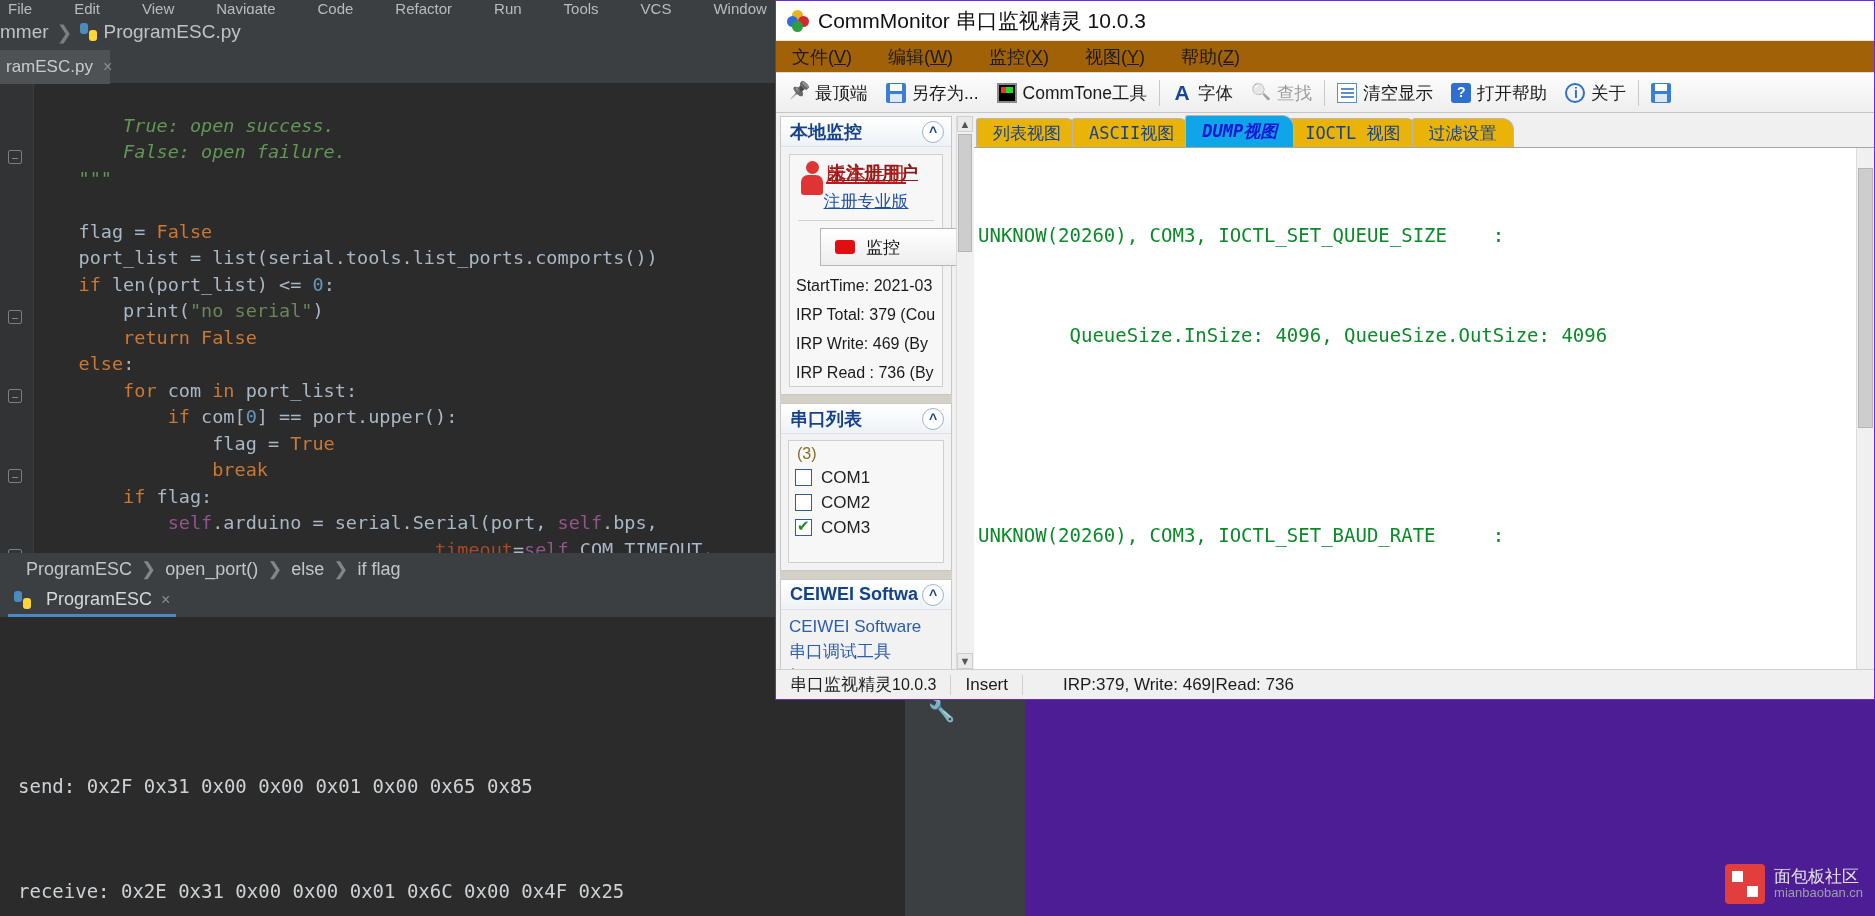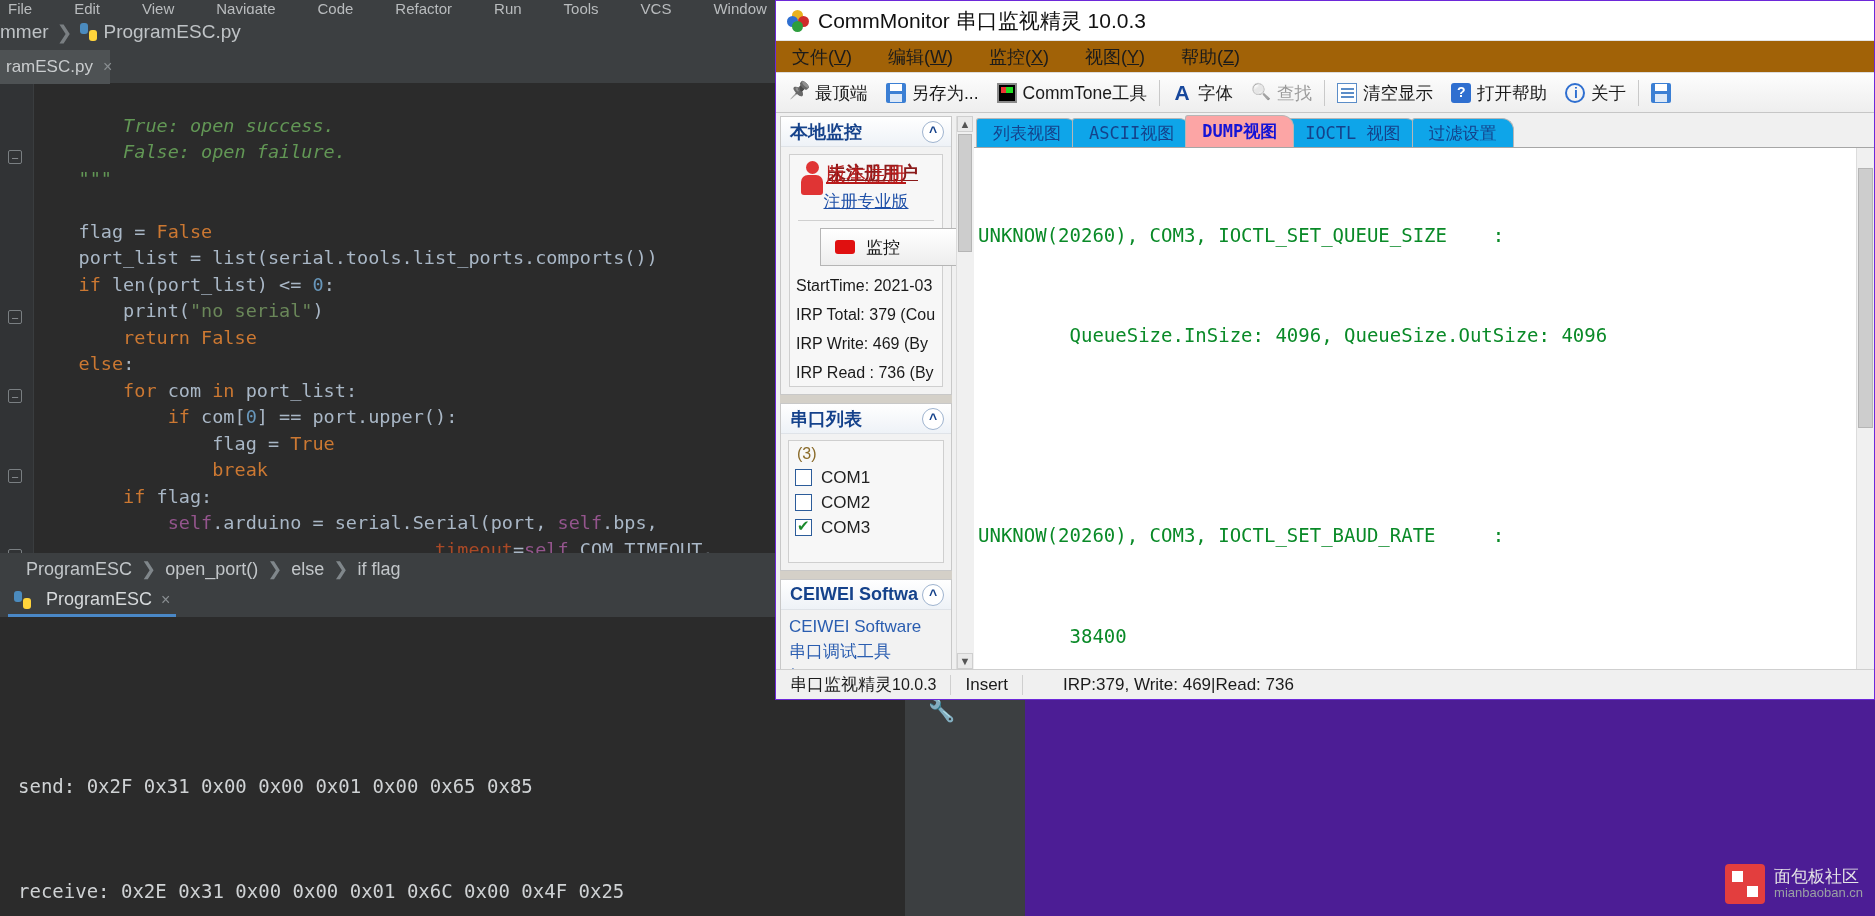--- a/index.html
+++ b/index.html
@@ -274,25 +274,25 @@
 
   
   .cm-right { position: absolute; left: 198px; right: 0; top: 0; bottom: 0; }
   .tabstrip {
     height: 34px; display: flex; align-items: flex-end; gap: 0;
     padding-left: 2px; border-bottom: 1px solid #a6a6a6; background: #f0f0f0;
   }
   .tab {
     height: 29px; padding: 0 16px; display: flex; align-items: center;
     font-family: "DejaVu Sans Mono", monospace;
-    font-size: 17px; color: #15428b; background: #0ea5e9;
+    font-size: 17px; color: #15428b; background: #eab308;
     border: 1px solid #b6b6b6; border-bottom: none;
     border-radius: 3px 12px 0 0; margin-right: -6px;
   }
-  .tab.active { background: #fca5a5; color: #1414d6; font-weight: bold; z-index: 3; height: 32px; }
+  .tab.active { background: #0ea5e9; color: #1414d6; font-weight: bold; z-index: 3; height: 32px; font-style: italic; }
   .dump {
     position: absolute; left: 0; right: 18px; top: 34px; bottom: 0;
     background: #ffffff; overflow: hidden;
     font-family: "DejaVu Sans Mono", monospace;
     font-size: 19px; line-height: 33.4px; white-space: pre;
     padding: 4px 0 0 4px;
   }
   .dump .g { color: #0a8a28; display:block; }
   .dump .blank { display:block; height: 33.4px; }
   .right-scroll {
@@ -538,21 +538,20 @@
           <div class="tab">
               <span>过滤设置</span>
             </div>
         </div>
 
         <div class="dump">
           <span class="g">UNKNOW(20260), COM3, IOCTL_SET_QUEUE_SIZE    :</span>
           <span class="g">        QueueSize.InSize: 4096, QueueSize.OutSize: 4096</span>
           <span class="blank"></span>
           <span class="g">UNKNOW(20260), COM3, IOCTL_SET_BAUD_RATE     :</span>
-          <span class="g">        38400</span>
           
           
           
           
           
           
           
           
           
           

